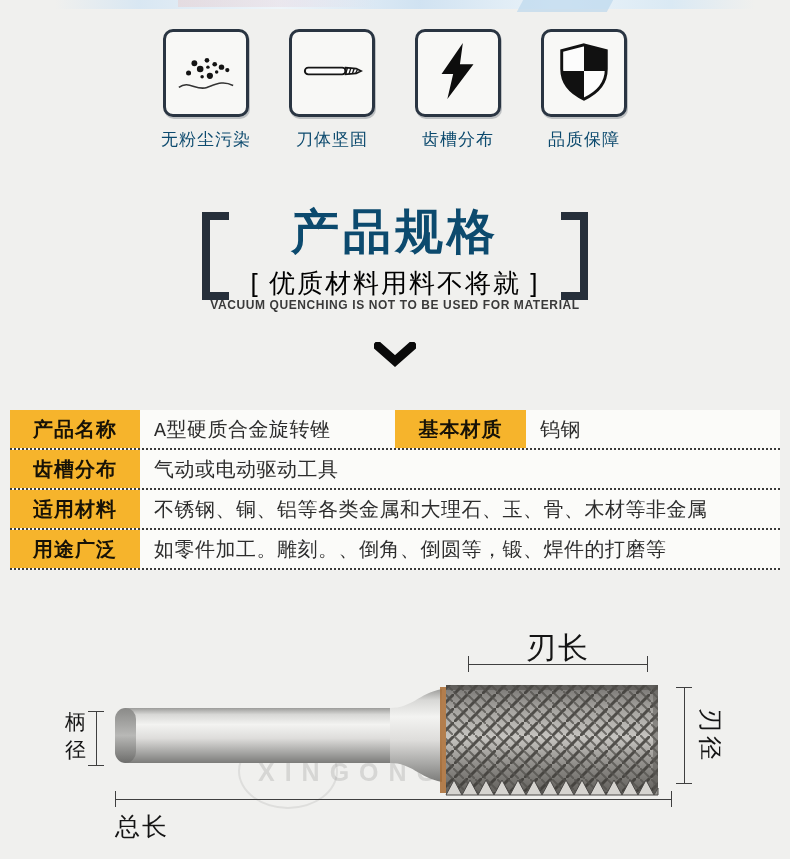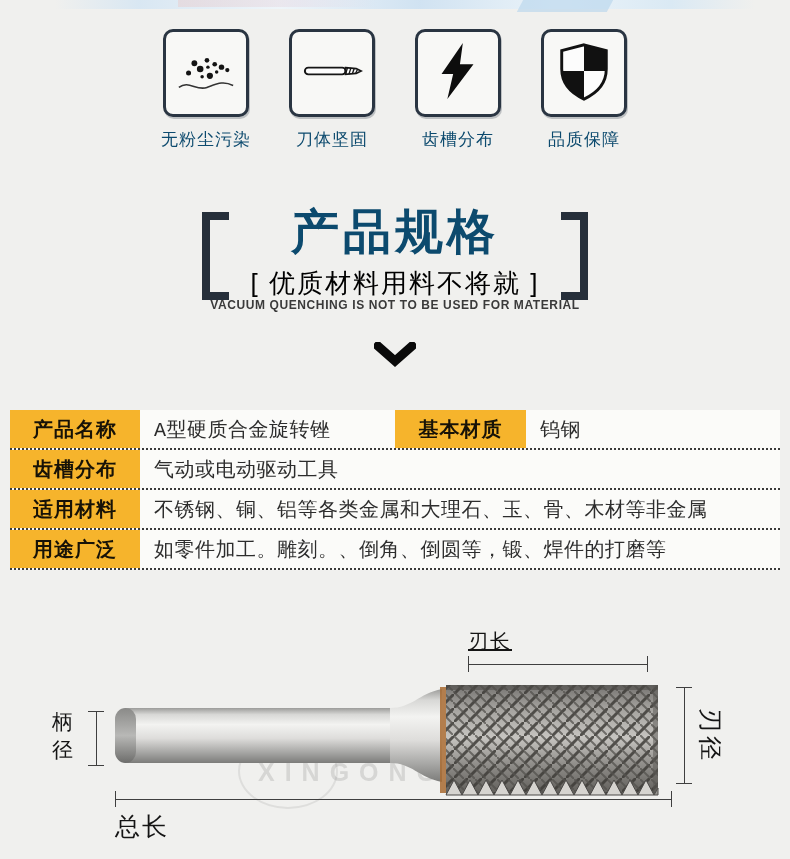--- a/index.html
+++ b/index.html
@@ -64,23 +64,23 @@
     color:rgba(205,165,70,.16); letter-spacing:8px; }
   .wm-circle { left:238px; top:733px; width:100px; height:76px;
     border:2px solid rgba(150,150,150,.20); border-radius:50%; }
   .wm-en2 { left:258px; top:758px; font-size:25px; font-weight:bold;
     color:rgba(140,140,140,.26); letter-spacing:10px; }
   
   .product-svg { position:absolute; left:90px; top:680px; width:580px; height:120px; }
   .hline { position:absolute; height:0; border-top:1.5px solid #3f3f3f; }
   .vline { position:absolute; width:0; border-left:1.5px solid #3f3f3f; }
   .dim-label { position:absolute; color:#141414; }
-  .lbl-blade-length { left:468px; top:628px; width:180px; text-align:left; font-size:20px; letter-spacing:2px;text-decoration:underline; }
+  .lbl-blade-length { left:468px; top:628px; width:180px; text-align:center; font-size:30px; letter-spacing:2px; }
   .lbl-total-length { left:115px; top:810px; width:558px; font-size:25px; letter-spacing:2px; }
-  .lbl-shank-dia { left:52px; top:708px; width:26px; text-align:left;
+  .lbl-shank-dia { left:60px; top:708px; width:26px; text-align:right;
     font-size:21px; line-height:28px; }
   .lbl-blade-dia { left:668px; top:720px; width:84px; text-align:center;
     font-size:24px; letter-spacing:4px; transform:rotate(90deg); }
 </style>
 </head>
 <body>
 
 <div class="stage">
 
   <div class="top-strip">

